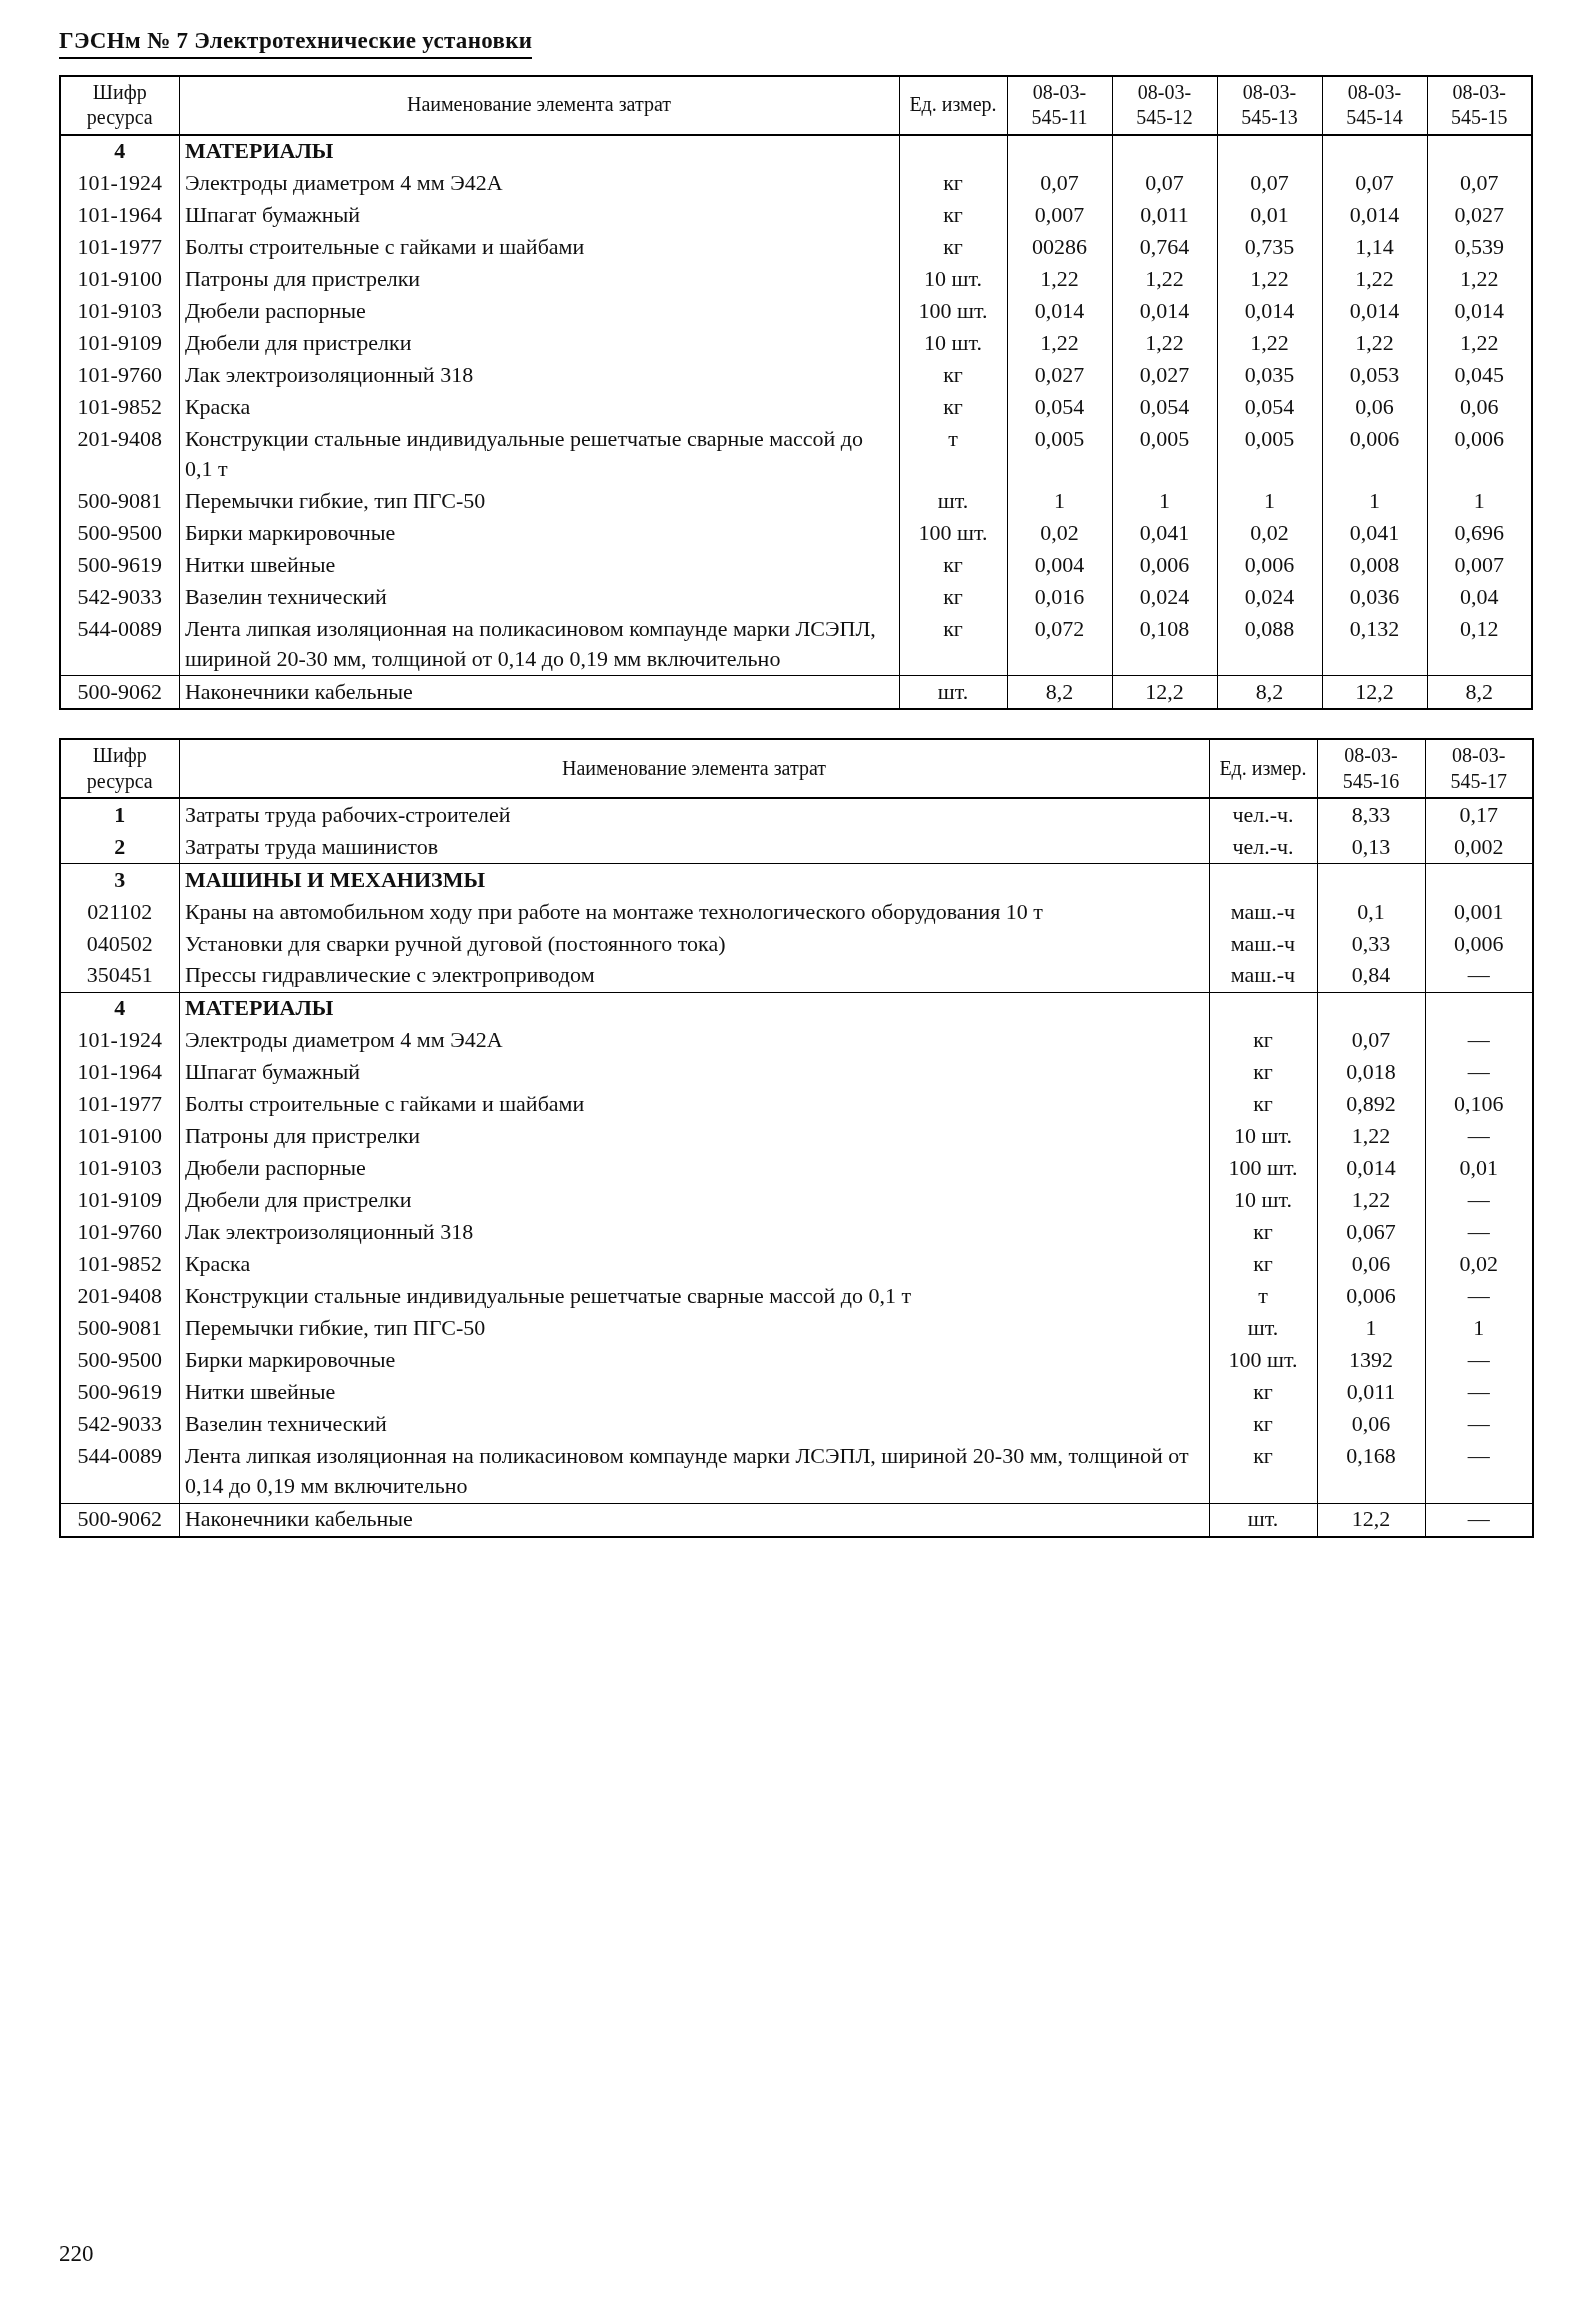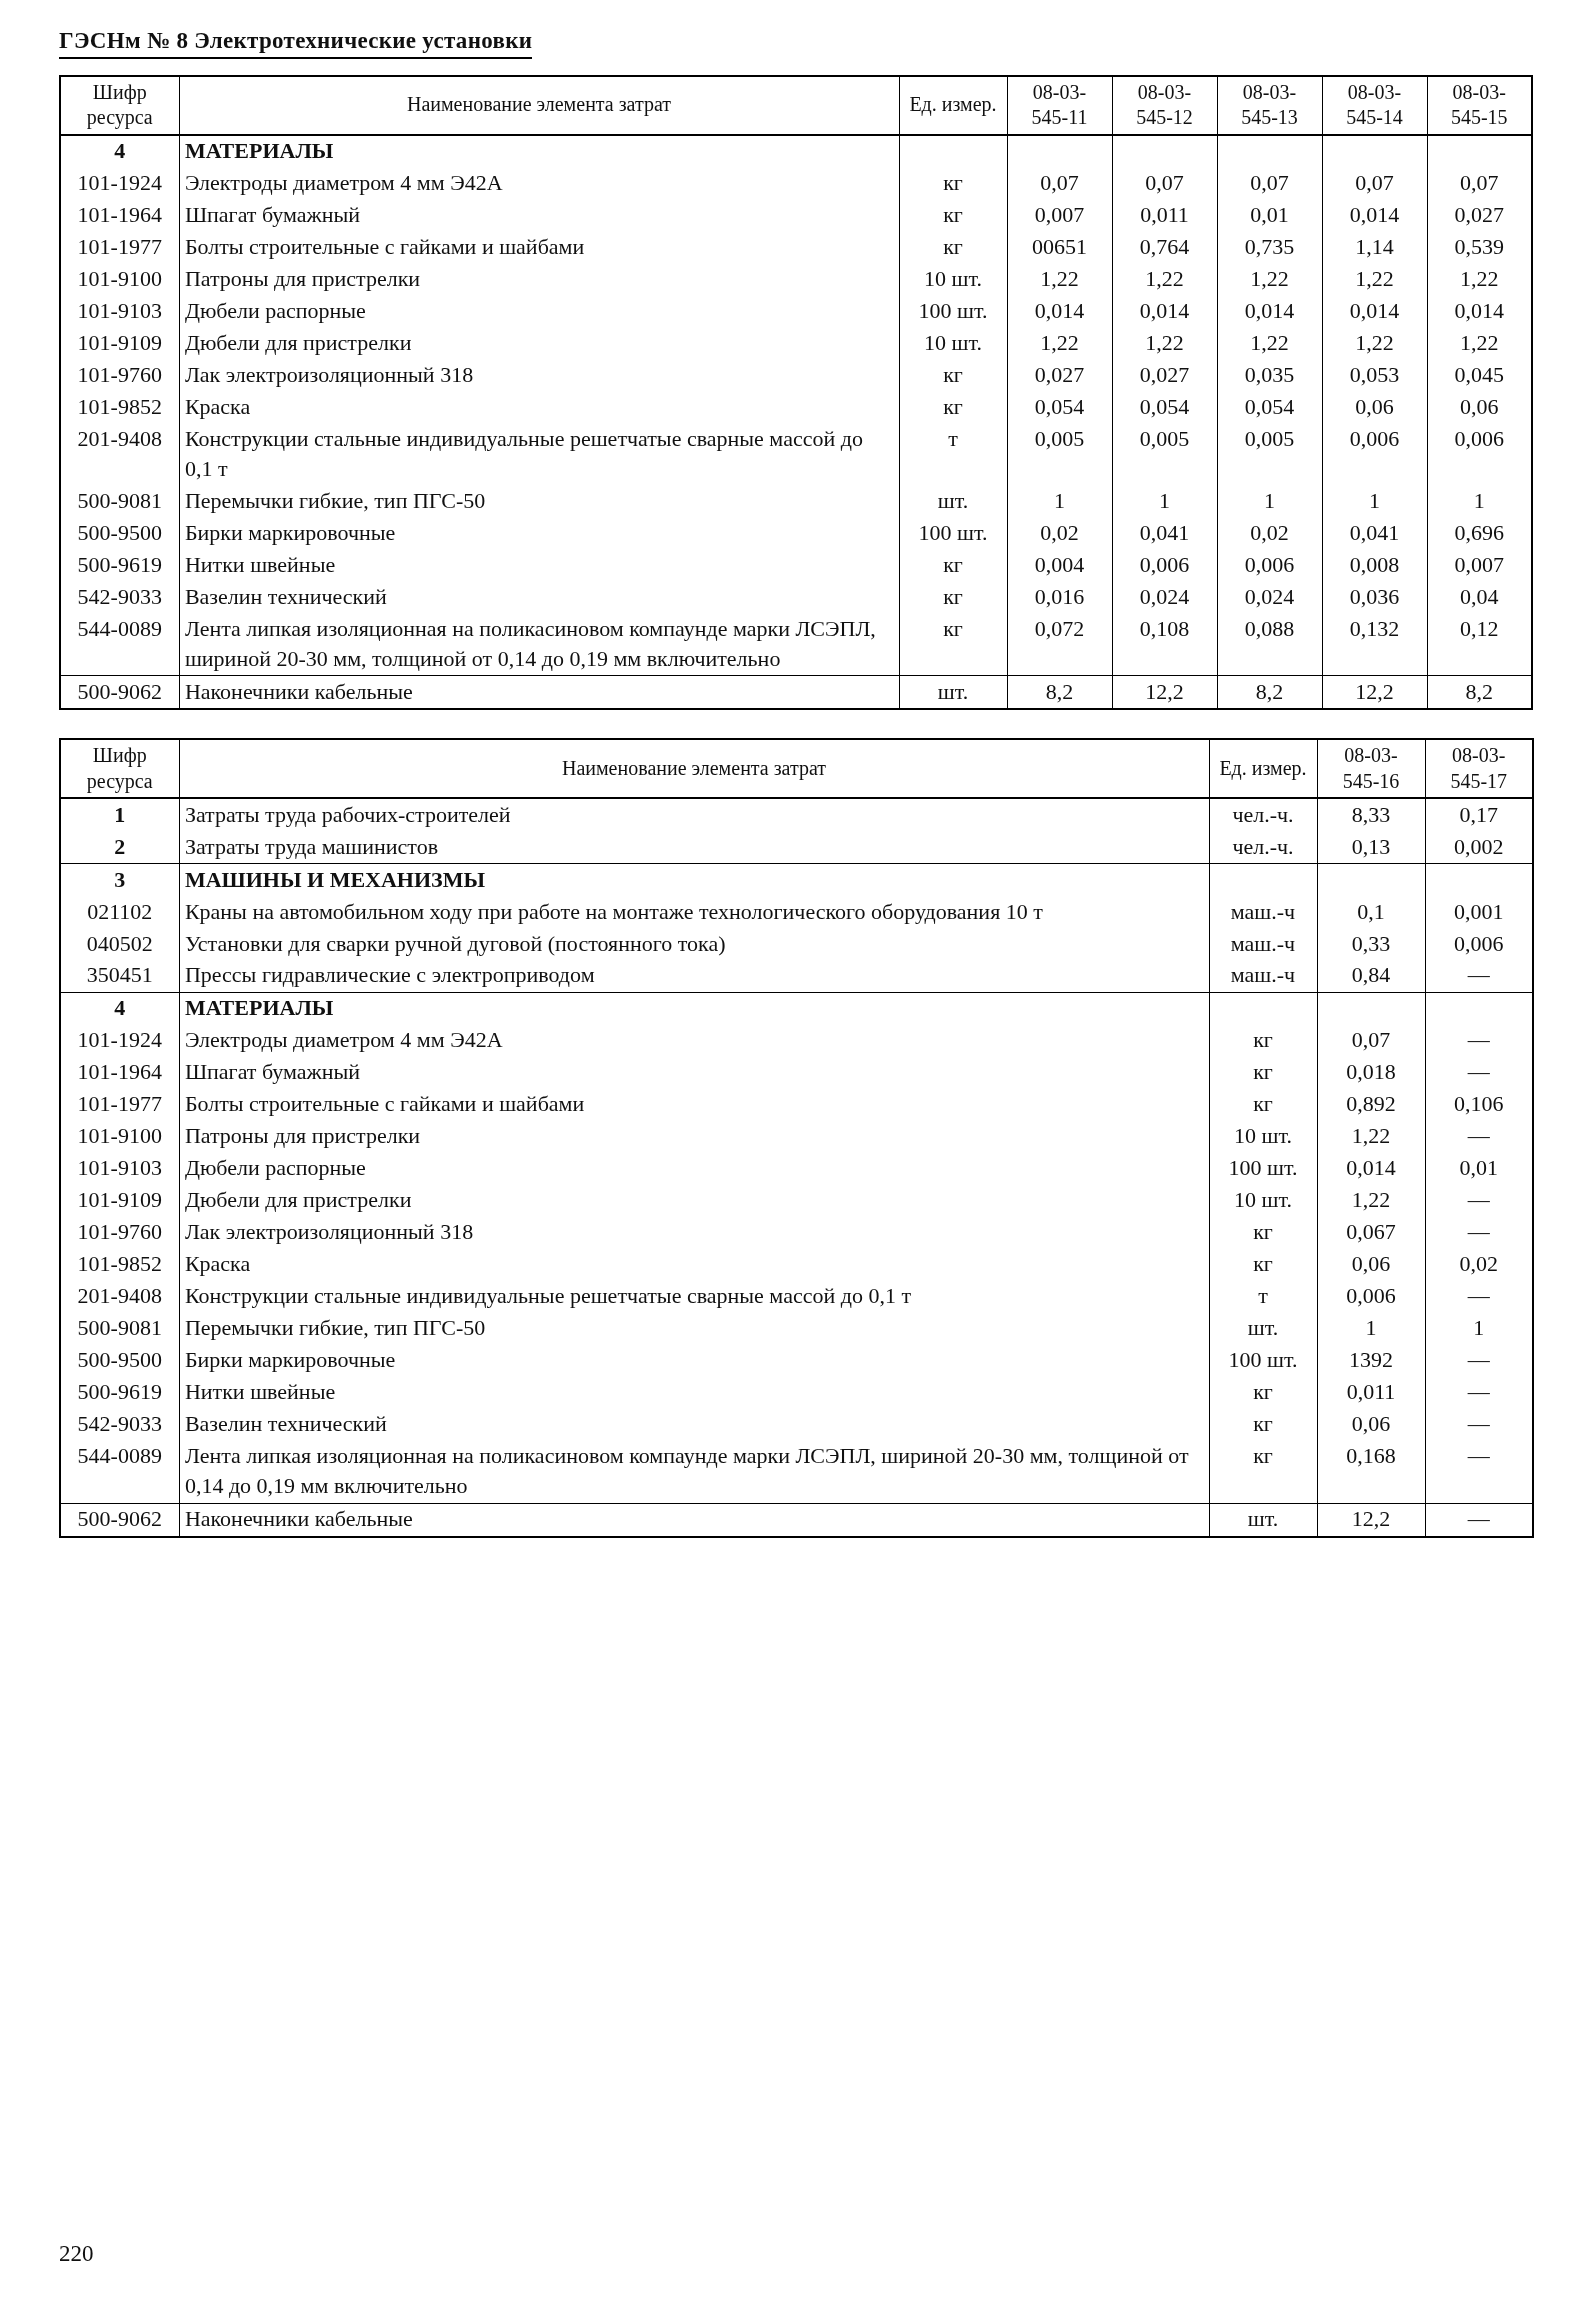--- a/index.html
+++ b/index.html
@@ -68,21 +68,21 @@
     left: 59px;
     bottom: 40px;
     font-size: 23px;
   }
 </style>
 </head>
 <body>
 
 <div class="page">
 
-  <div class="doc-title">ГЭСНм № 8 Электротехнические установки</div>
+  <div class="doc-title">ГЭСНм № 7 Электротехнические установки</div>
 
   <div class="tables-wrap">
 
     <table class="cost-table">
       <colgroup>
         <col style="width:119px">
         <col style="width:720px">
         <col style="width:108px">
         <col style="width:105px">
         <col style="width:105px">
@@ -136,21 +136,21 @@
             <td class="c-val">0,007</td>
             <td class="c-val">0,011</td>
             <td class="c-val">0,01</td>
             <td class="c-val">0,014</td>
             <td class="c-val">0,027</td>
           </tr>
           <tr>
             <td class="c-code">101-1977</td>
             <td class="c-name">Болты строительные с гайками и шайбами</td>
             <td class="c-unit">кг</td>
-            <td class="c-val">00651</td>
+            <td class="c-val">00286</td>
             <td class="c-val">0,764</td>
             <td class="c-val">0,735</td>
             <td class="c-val">1,14</td>
             <td class="c-val">0,539</td>
           </tr>
           <tr>
             <td class="c-code">101-9100</td>
             <td class="c-name">Патроны для пристрелки</td>
             <td class="c-unit">10 шт.</td>
             <td class="c-val">1,22</td>

